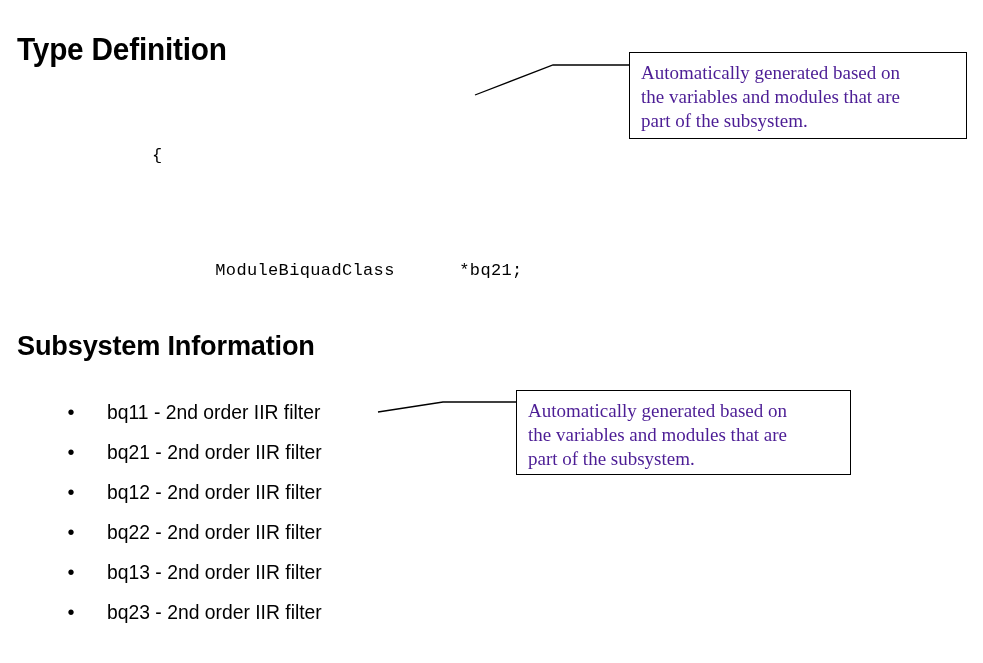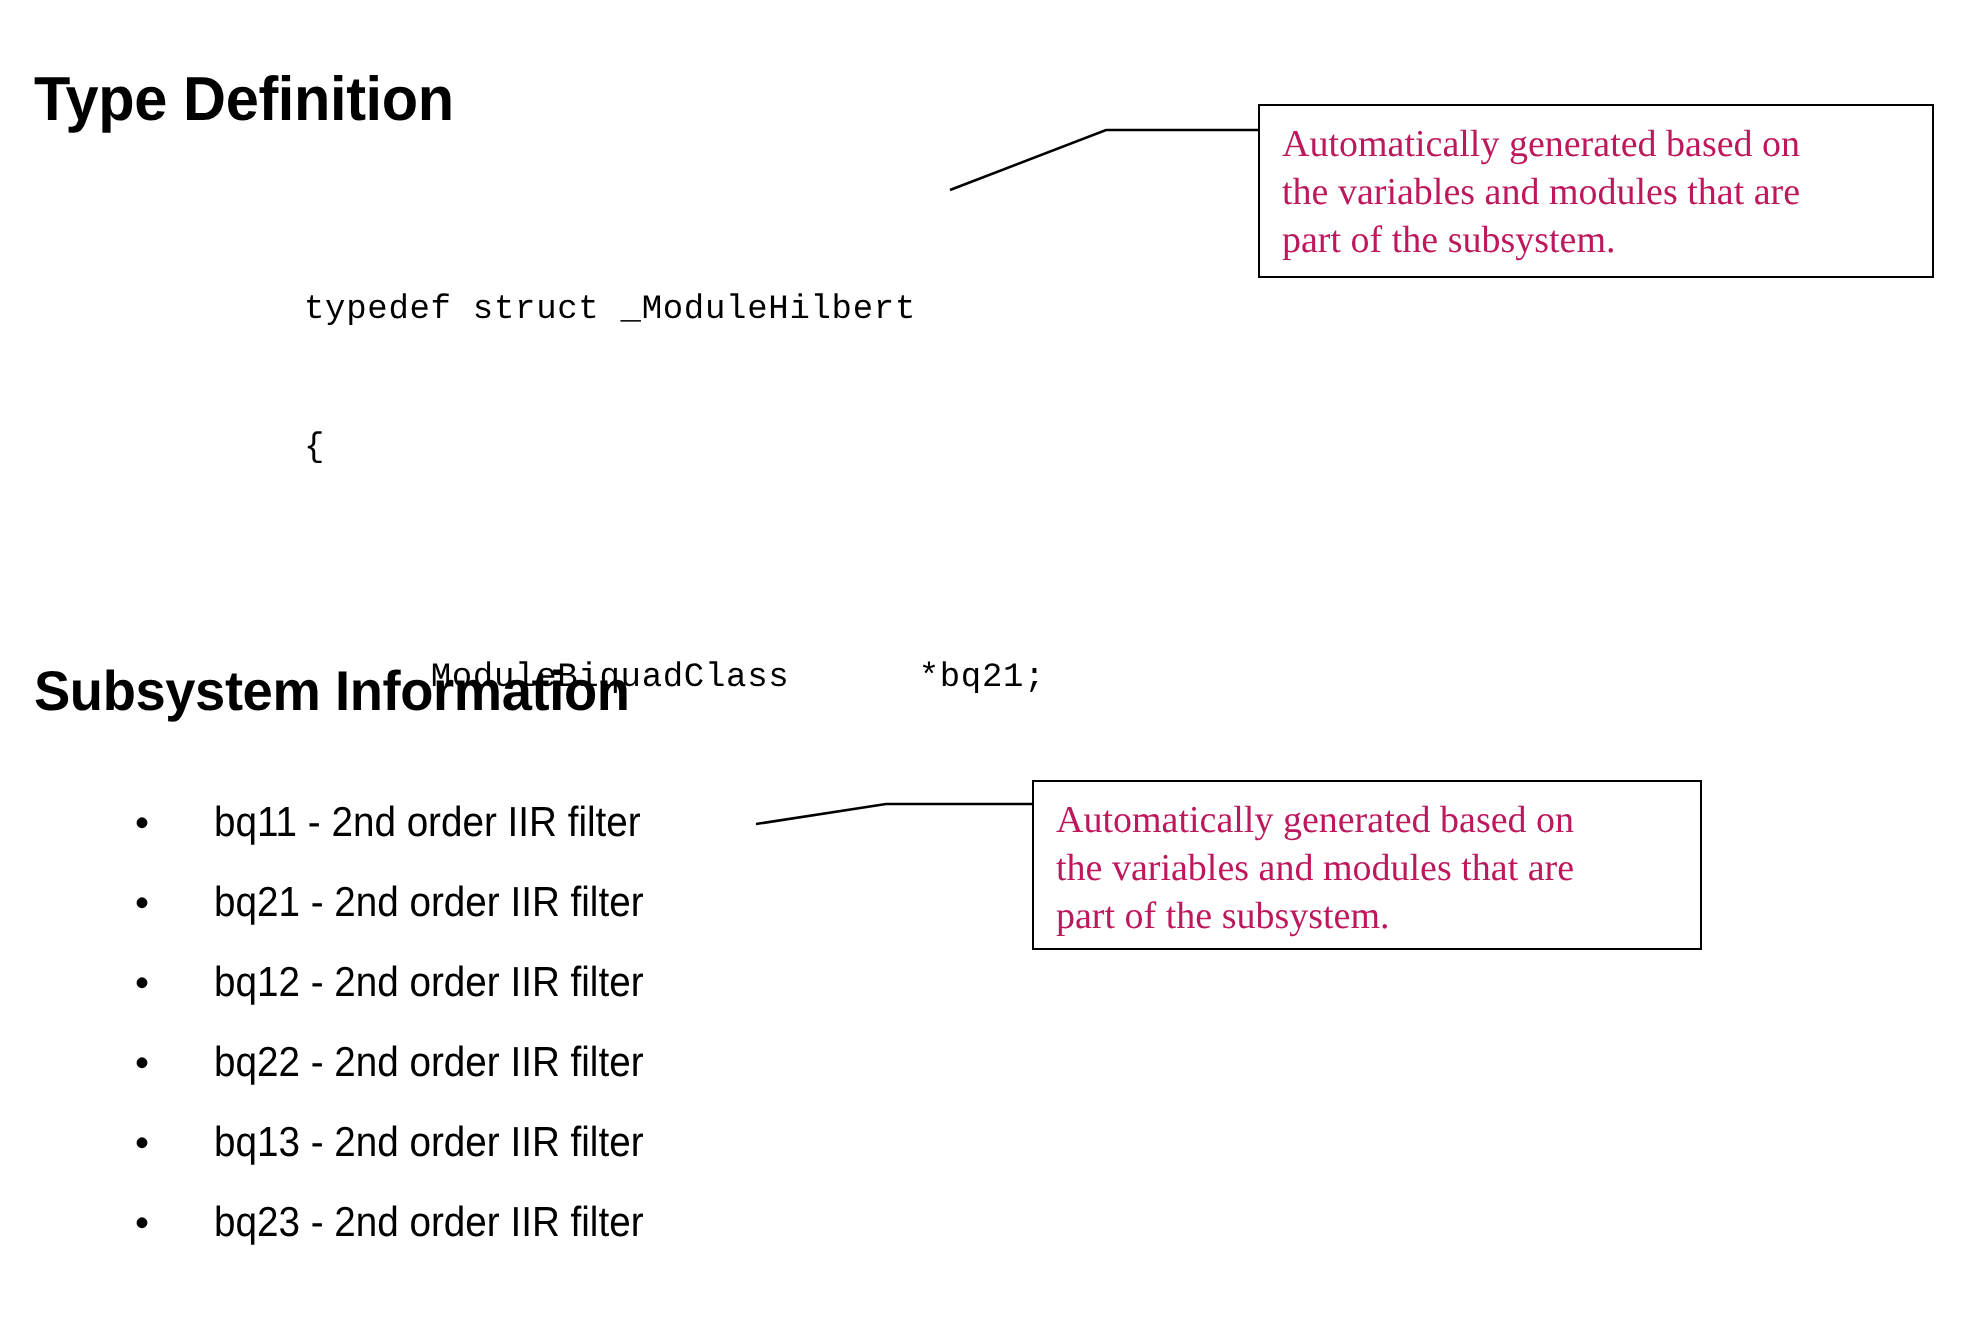--- a/index.html
+++ b/index.html
@@ -115,21 +115,21 @@
 
   
   .callout-box {
     position: absolute;
     box-sizing: border-box;
     border: 1px solid #000000;
     background: #ffffff;
     font-family: "Liberation Serif", serif;
     font-size: 19px;
     line-height: 24px;
-    color: #be185d;
+    color: #4c1d95;
     padding: 8px 9px 7px 11px;
     overflow: hidden;
   }
   #callout-type-definition {
     left: 629px;
     top: 52px;
     width: 338px;
     height: 87px;
   }
   #callout-subsystem-information {
@@ -159,21 +159,20 @@
 <div class="canvas">
 
   <svg class="leader-svg" viewBox="0 0 983 663" xmlns="http://www.w3.org/2000/svg">
     <polyline points="475,95 553,65 629,65" fill="none" stroke="#000000" stroke-width="1.3"></polyline>
     <polyline points="378,412 443,402 516,402" fill="none" stroke="#000000" stroke-width="1.3"></polyline>
   </svg>
 
   <div class="section-heading" id="heading-type-definition">Type Definition</div>
 
   <div class="code-block">
-    <div class="code-line">typedef struct _ModuleHilbert</div>
     <div class="code-line">{</div>
 
     <div class="code-line">
       <span class="member-type">ModuleBiquadClass</span><span>*bq21;</span>
     </div>
     <div class="code-line">
       
     </div>
 
     

